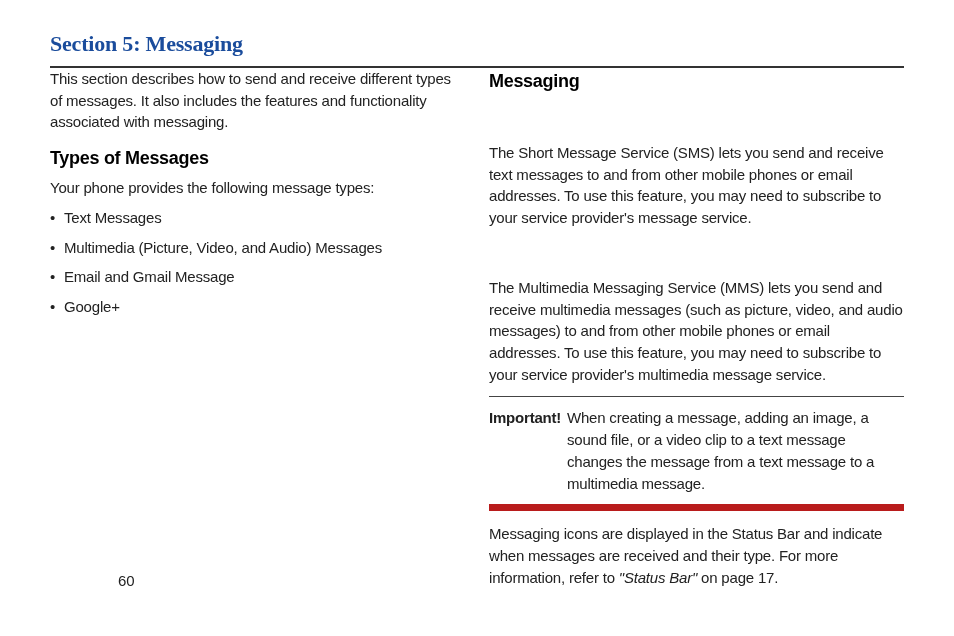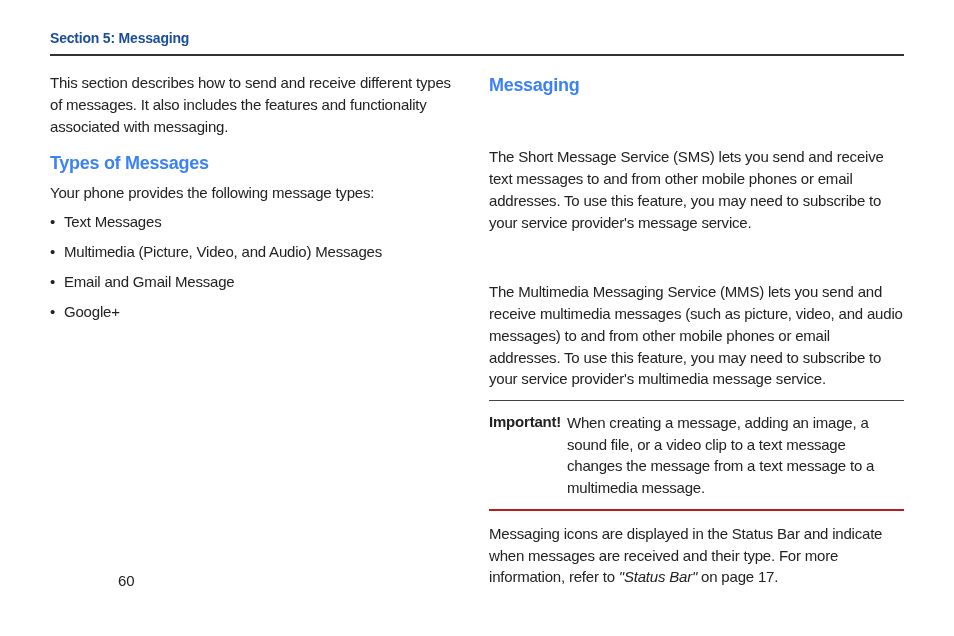--- a/index.html
+++ b/index.html
@@ -8,38 +8,38 @@
       color: #222;
       background: #fff;
       width: 954px;
       height: 636px;
       padding: 28px 50px 20px 50px;
       font-size: 15px;
       line-height: 1.45;
     }
     .section-title {
       color: #1a4c9c;
-      font-size: 14px;
+      font-size: 22px;
       font-weight: bold;
       padding-bottom: 6px;
       border-bottom: 2px solid #333;
-      margin-bottom: 16px;
       letter-spacing: -0.3px;
+      font-family: Liberation Serif, serif;
     }
     .columns {
       display: flex;
       gap: 24px;
     }
     .col {
       flex: 1;
       min-width: 0;
     }
     .intro-para { margin-bottom: 12px; }
     .sub-heading {
-      color: #3b82f6;
+      color: #000000;
       font-size: 18px;
       font-weight: bold;
       margin-bottom: 6px;
       letter-spacing: -0.3px;
       font-stretch: semi-condensed;
     }
     .body-para { margin-bottom: 10px; margin-top: 48px; }
     .lead-in { margin-bottom: 8px; }
     ul.bullets {
       list-style: none;
@@ -53,21 +53,21 @@
     }
     ul.bullets li::before {
       content: "•";
       position: absolute;
       left: 0;
       top: 0;
       font-size: 15px;
     }
     .important-block {
       border-top: 1px solid #444;
-      border-bottom: 2px solid #b91c1c;
+      border-bottom: 7px solid #b91c1c;
       padding: 10px 0 10px 0;
       margin-bottom: 12px;
     }
     .important-label { font-weight: bold; }
     .important-body {
       display: block;
       padding-left: 78px;
       margin-top: -21px;
     }
     .ref-para { margin-bottom: 26px; }

